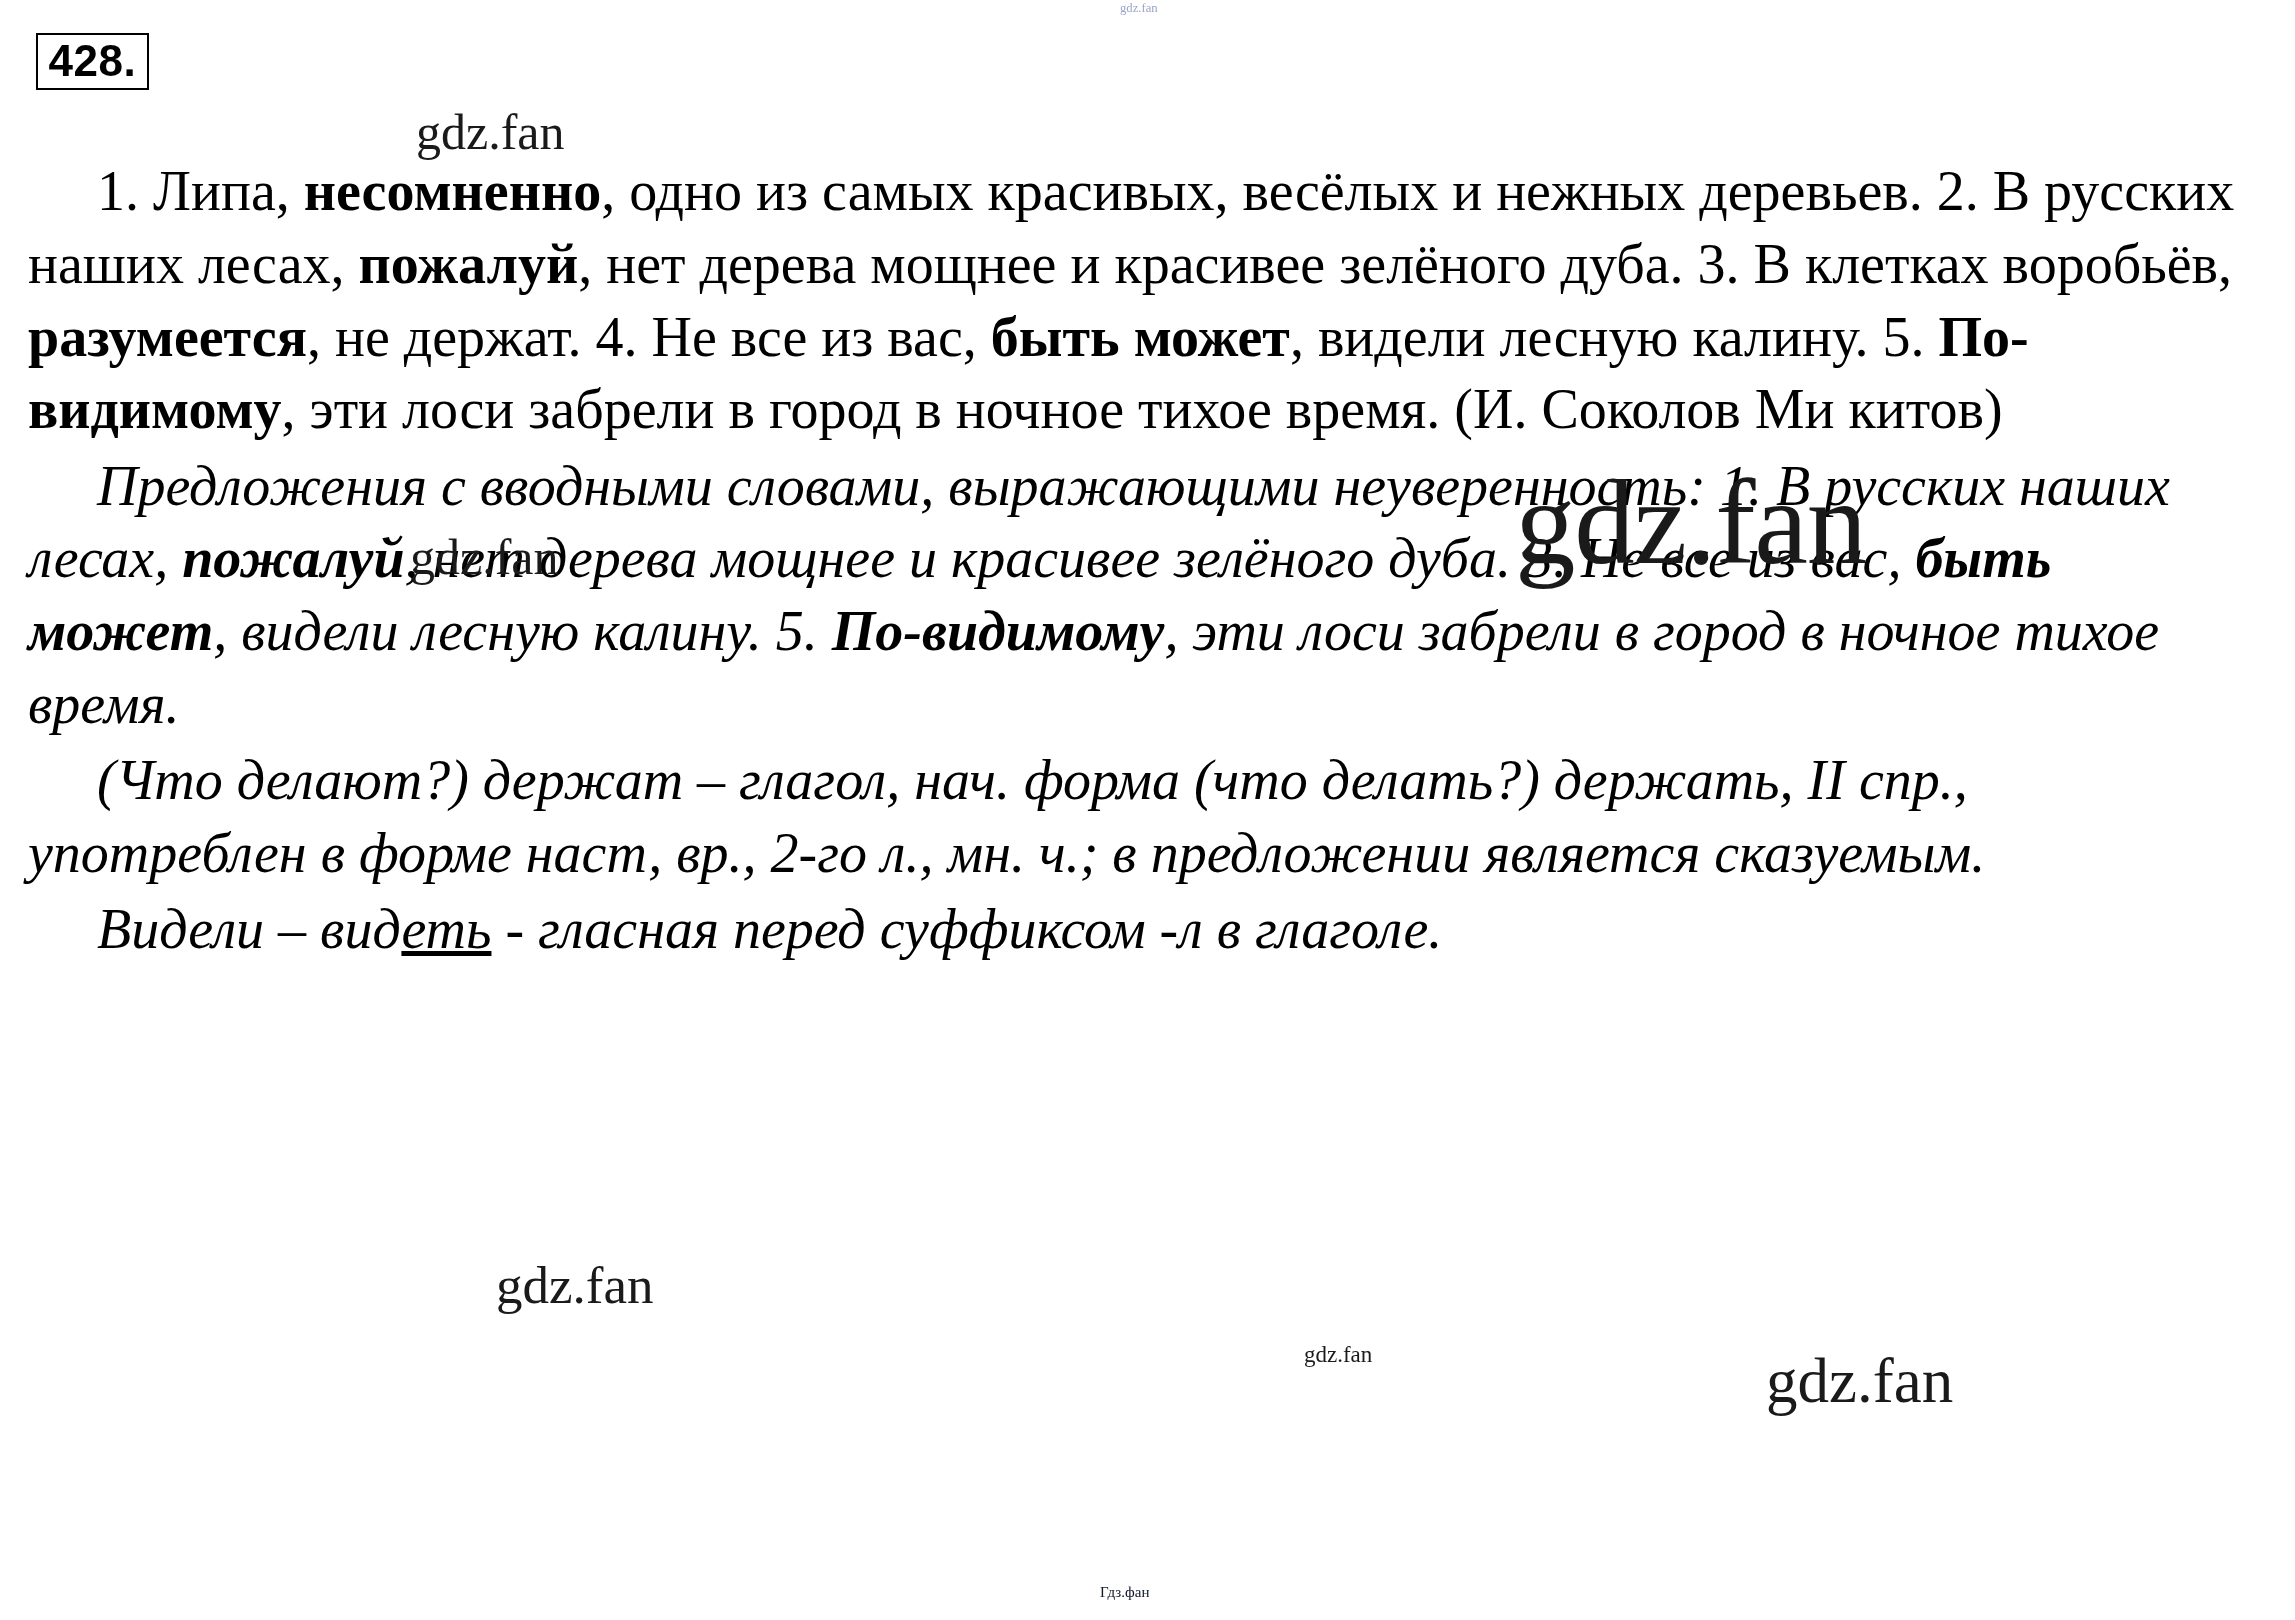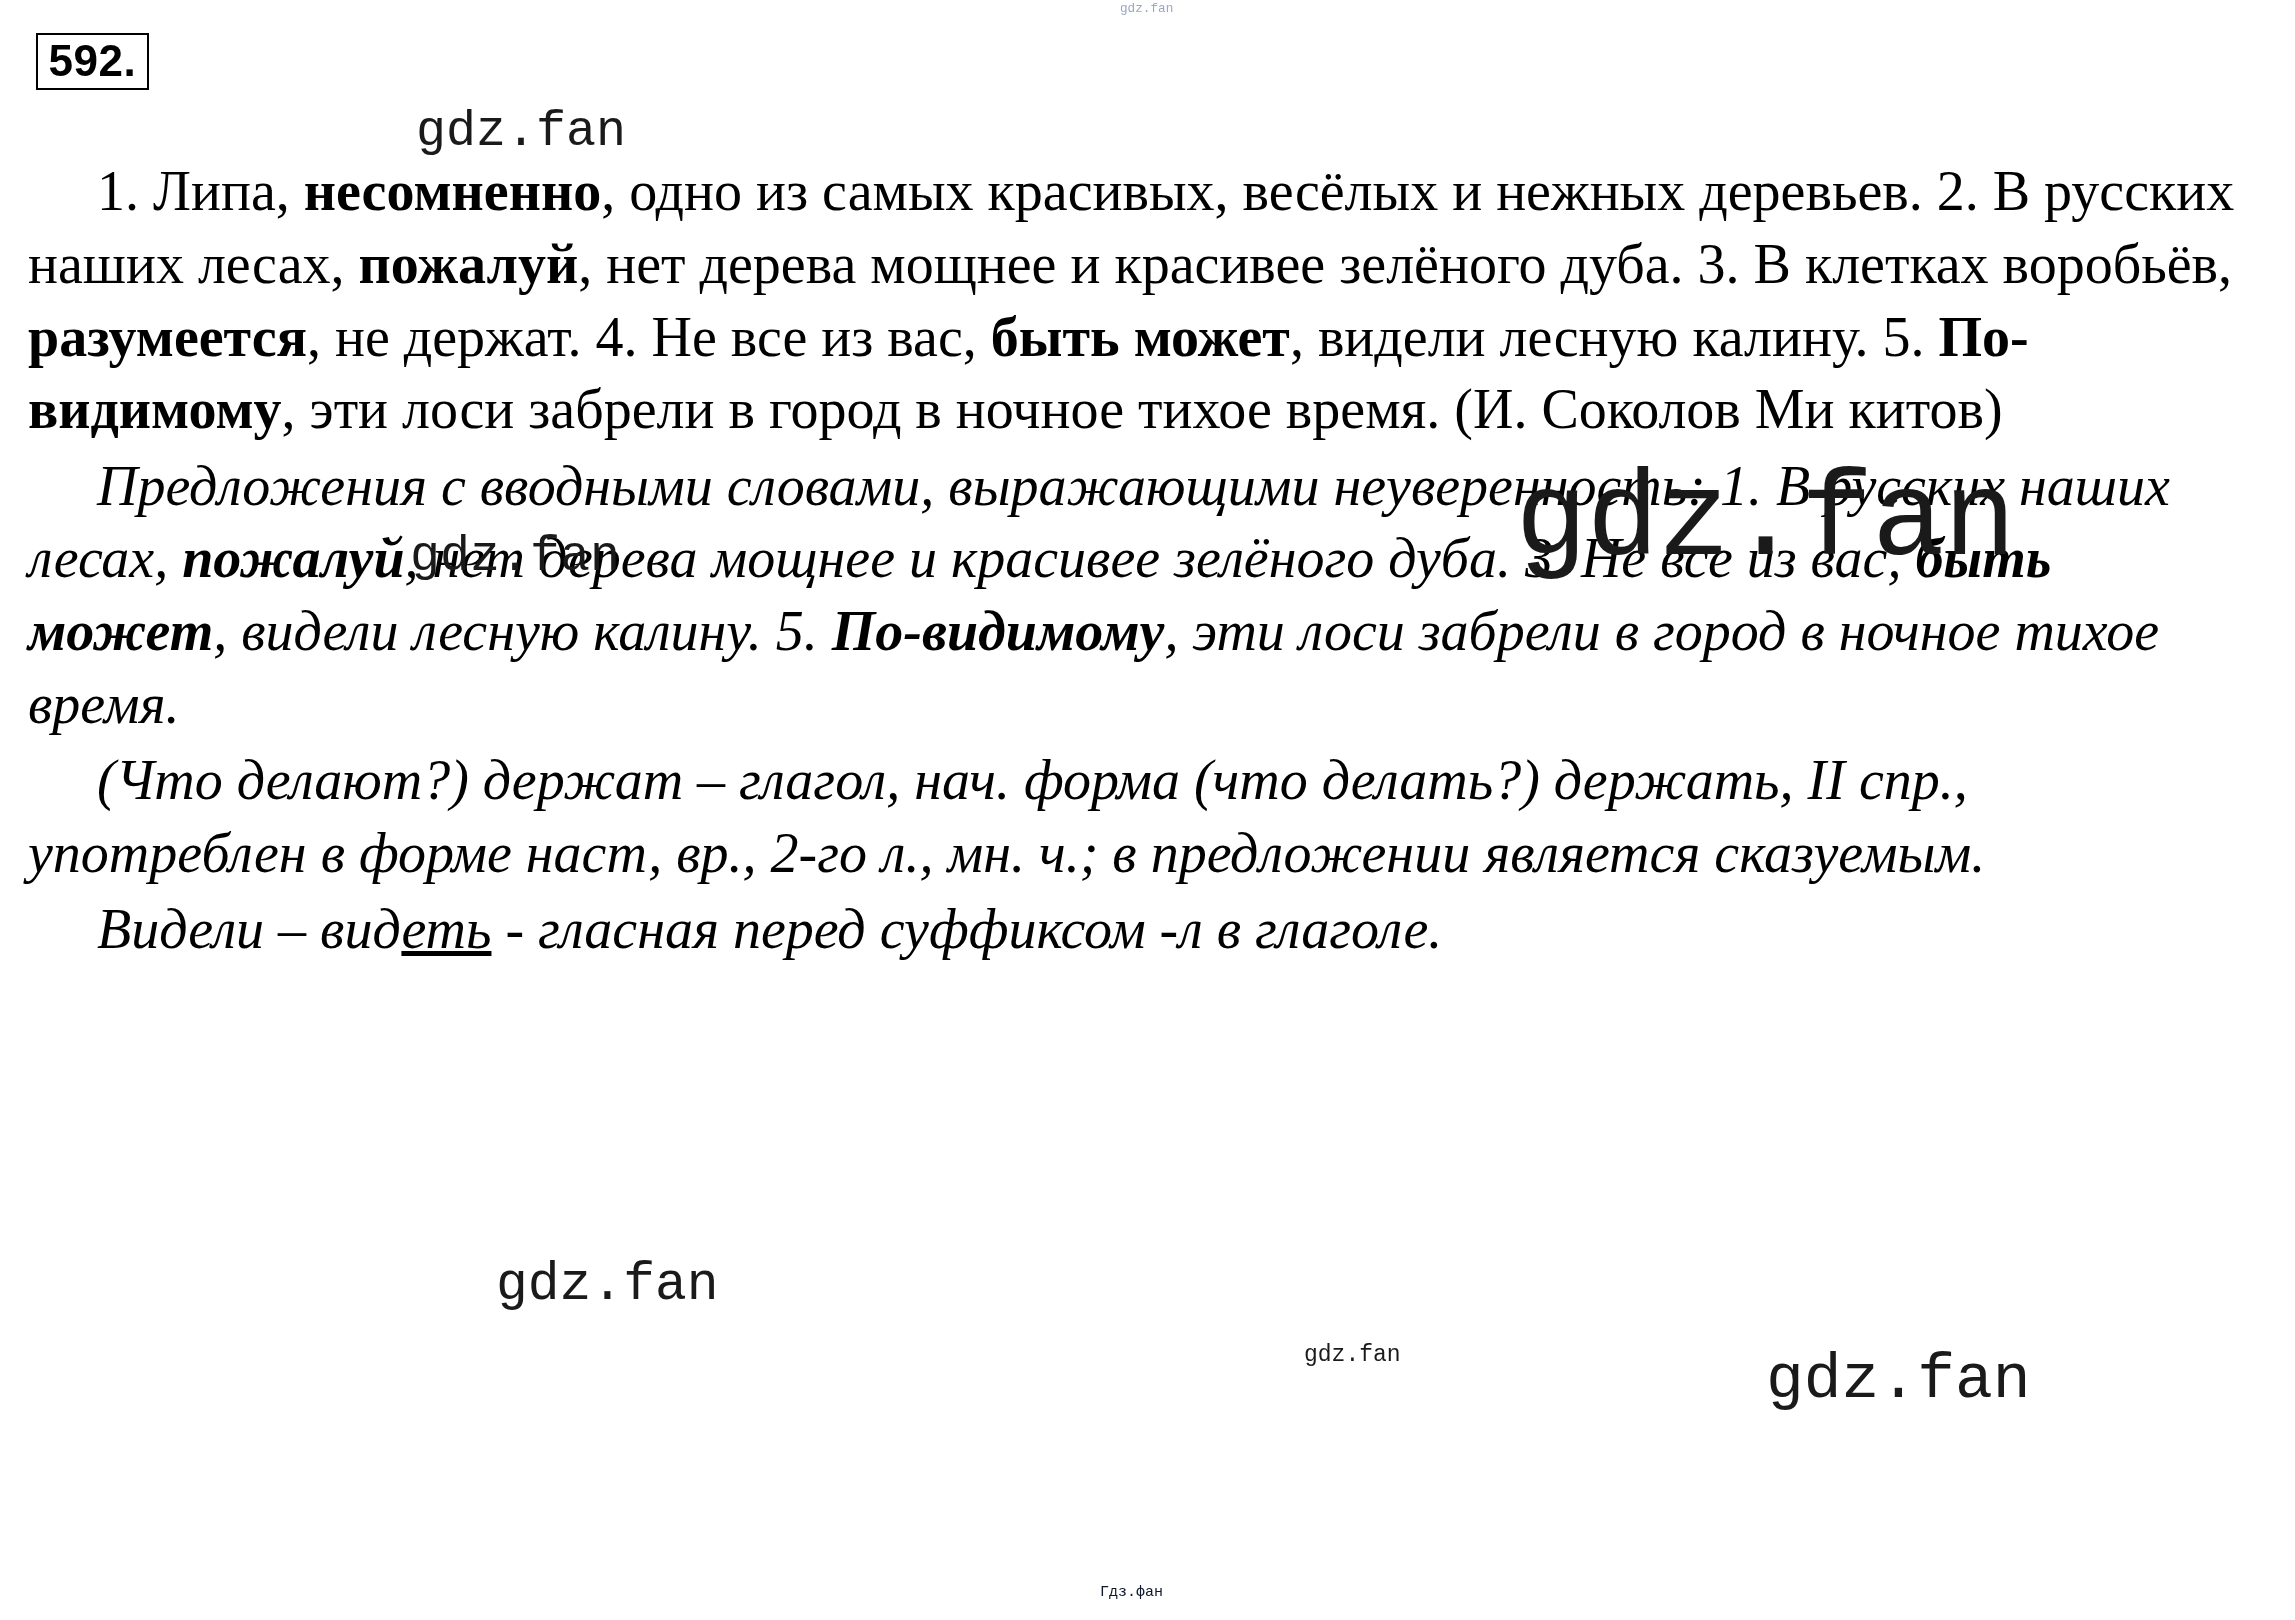--- a/index.html
+++ b/index.html
@@ -55,21 +55,21 @@
   p.italic  { font-style: italic; }
 
   .indent { display: inline-block; width: 69px; }
 
   b { font-weight: bold; }
   u { text-decoration: underline; text-align: right; }
 
   
   .wm {
     position: absolute;
-    font-family: Liberation Mono, monospace;
+    font-family: Liberation Serif, serif;
     color: #1a1a1a;
     white-space: nowrap;
     pointer-events: none;
   }
   .wm-tiny-top {
     left: 1120px; top: 1.2px;
     font-size: 12.7px;
     color: #9aa6c4;
   }
   .wm-a { left: 416px; top: 103px;  font-size: 50px; }
@@ -82,21 +82,21 @@
     left: 1100px; top: 1584px;
     font-size: 15px;
     color: #0f172a;
   }
 </style>
 </head>
 <body>
 
 <div class="page">
 
-  <div class="ex-number">592.</div>
+  <div class="ex-number">428.</div>
 
   <div class="content">
       <p class="upright"><span class="indent"></span><span>1. Липа, </span><b>несомненно</b><span>, одно из самых красивых, весёлых и нежных деревьев. 2. В русских наших лесах, </span><b>пожалуй</b><span>, нет дерева мощнее и красивее зелёного дуба. 3. В клетках воробьёв, </span><b>разумеется</b><span>, не держат. 4. Не все из вас, </span><b>быть может</b><span>, видели лесную калину. 5. </span><b>По-видимому</b><span>, эти лоси забрели в город в ночное тихое время. (И. Соколов Ми китов)</span></p>
       <p class="italic"><span class="indent"></span><span>Предложения с вводными словами, выражающими неуверенность: 1. В русских наших лесах, </span><b>пожалуй</b><span>, нет дерева мощнее и красивее зелёного дуба. 3. Не все из вас, </span><b>быть может</b><span>, видели лесную калину. 5. </span><b>По-видимому</b><span>, эти лоси забрели в город в ночное тихое время.</span></p>
       <p class="italic"><span class="indent"></span><span>(Что делают?) держат – глагол, нач. форма (что делать?) держать, II спр., употреблен в форме наст, вр., 2-го л., мн. ч.; в предложении является сказуемым.</span></p>
       <p class="italic"><span class="indent"></span><span>Видели – вид</span><span><u>еть</u></span><span> - гласная перед суффиксом -л в глаголе.</span></p>
     </div>
 
   <span class="wm wm-tiny-top">gdz.fan</span>
   <span class="wm wm-a">gdz.fan</span>

